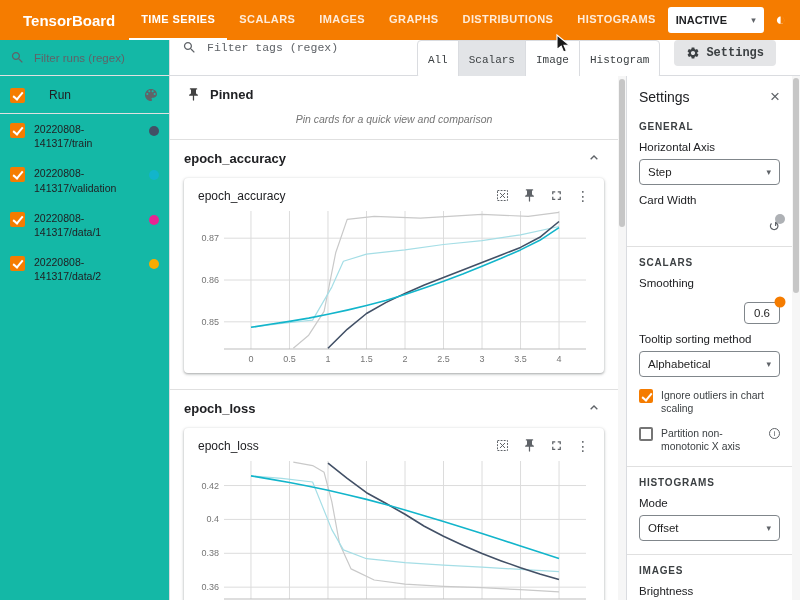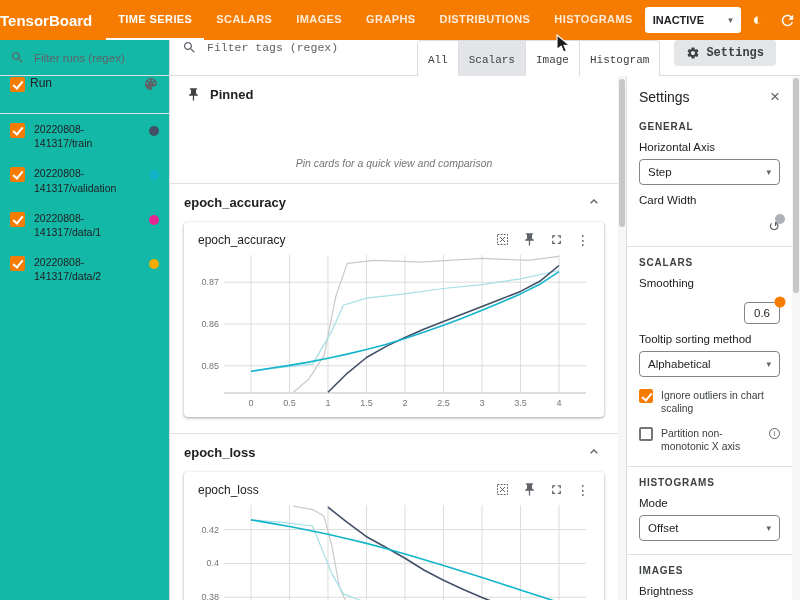--- a/index.html
+++ b/index.html
@@ -1,39 +1,39 @@
 <!DOCTYPE html>
 <html style="--accent: #f57c00;"><head>
 <meta charset="utf-8">
 <style>
   html,body{margin:0;padding:0;background:#fff;}
   *{box-sizing:border-box;}
   .app{position:relative;width:800px;height:600px;overflow:hidden;font-family:"Liberation Sans","DejaVu Sans",sans-serif;color:#202124;background:#fff;}
 
   
   .topbar{height:40px;background:var(--accent,#f57c00);display:flex;align-items:center;color:#fff;}
-  .brand{font-size:15px;font-weight:700;padding:0 14px 0 0;white-space:nowrap;}
+  .brand{font-size:15px;font-weight:700;padding:0 14px 0 23px;white-space:nowrap;}
   .tabs{display:flex;height:100%;}
   .tab{font-size:11px;font-weight:700;letter-spacing:.4px;padding:0 12px;line-height:38px;color:rgba(255,255,255,.85);border-bottom:2px solid transparent;cursor:pointer;white-space:nowrap;}
   .tab.active{color:#fff;border-bottom-color:#fff;}
   .topbar-right{margin-left:auto;display:flex;align-items:center;gap:4px;padding-right:8px;}
   .status-select{background:#fff;color:#202124;height:26px;border-radius:3px;display:flex;align-items:center;justify-content:space-between;gap:6px;padding:0 8px;font-size:11px;font-weight:700;min-width:96px;cursor:pointer;}
   .caret-dn{font-size:9px;color:#5f6368;line-height:1;}
   .caret-dn::after{content:"▾";}
   .icon-btn{width:26px;height:26px;display:flex;align-items:center;justify-content:center;color:#fff;font-size:16px;cursor:pointer;}
   .i-contrast::after{content:"◐";font-size:17px;}
 
   .body-row{display:flex;height:560px;}
 
   
   .runs-panel{width:170px;border-right:1px solid #dadce0;display:flex;flex-direction:column;background:#14b8a6;}
   .runs-filter{height:36px;display:flex;align-items:center;gap:7px;padding:0 10px;border-bottom:1px solid #e0e0e0;}
   .runs-filter input{border:none;outline:none;flex:1;font-size:11.5px;font-family:inherit;color:#202124;min-width:0;background:transparent;}
   .runs-filter input::placeholder{color:#5f6368;}
-  .runs-header{height:38px;display:flex;align-items:flex-start;gap:5px;padding:0 10px;border-bottom:1px solid #e0e0e0;}
+  .runs-header{height:38px;display:flex;align-items:center;gap:24px;padding:0 10px;border-bottom:1px solid #e0e0e0;}
   .runs-header .col-title{flex:1;font-size:12px;color:#202124;}
   .run-row{display:flex;align-items:flex-start;gap:9px;padding:8px 10px;}
   .run-label{flex:1;font-size:10.5px;line-height:1.35;color:#202124;overflow-wrap:anywhere;}
   .run-dot{width:10px;height:10px;border-radius:50%;background:var(--dot,#999);margin-top:4px;flex:none;}
 
   
   .cb{width:15px;height:15px;border:2px solid #757575;border-radius:2px;flex:none;position:relative;margin-top:1px;cursor:pointer;background:#fff;}
   .cb.checked{background:var(--accent,#f57c00);border-color:var(--accent,#f57c00);}
   .cb.checked::after{content:"";position:absolute;left:3px;top:0px;width:4px;height:8px;border:solid #fff;border-width:0 2px 2px 0;transform:rotate(40deg);}
 
@@ -48,21 +48,21 @@
   .chip:last-child{border-radius:0 4px 4px 0;}
   .chip.hover{background:#e2e4e7;}
   .settings-btn{height:26px;margin-left:6px;display:flex;align-items:center;gap:6px;background:#e4e5e7;border:none;border-radius:4px;padding:0 12px;font-size:12px;font-weight:700;color:#3c4043;font-family:inherit;cursor:pointer;white-space:nowrap;}
 
   .split-row{flex:1;display:flex;min-height:0;}
 
   
   .cards-area{flex:1;min-width:0;overflow:hidden;background:#fff;}
   .pinned-head{display:flex;align-items:center;gap:9px;padding:11px 16px 5px;}
   .pinned-title{font-size:13px;font-weight:700;color:#202124;}
-  .pin-hint{text-align:center;font-size:10.5px;font-style:italic;color:#757575;padding:6px 0 14px;border-bottom:1px solid #e0e0e0;margin-top:44px;}
+  .pin-hint{text-align:center;font-size:10.5px;font-style:italic;color:#757575;padding:6px 0 14px;border-bottom:1px solid #e0e0e0;}
   .group{border-bottom:1px solid #e0e0e0;padding-bottom:0;}
   .group-head{display:flex;align-items:center;justify-content:space-between;padding:10px 16px 8px 14px;cursor:pointer;}
   .group-title{font-size:13px;font-weight:700;color:#202124;}
   .card{margin:4px 14px 16px;background:#fff;border-radius:4px;padding:10px 8px 4px;box-shadow:0 1px 2px 0 rgba(60,64,67,.3),0 1px 3px 1px rgba(60,64,67,.15);}
   .card-head{display:flex;align-items:center;justify-content:space-between;padding:0 6px;}
   .card-title{font-size:12px;color:#202124;}
   .card-actions{display:flex;align-items:center;gap:12px;color:#5f6368;}
   .i-more{font-size:14px;line-height:1;color:#5f6368;cursor:pointer;}
   .i-more::after{content:"⋮";}
   .chart{height:164px;margin-top:2px;}

